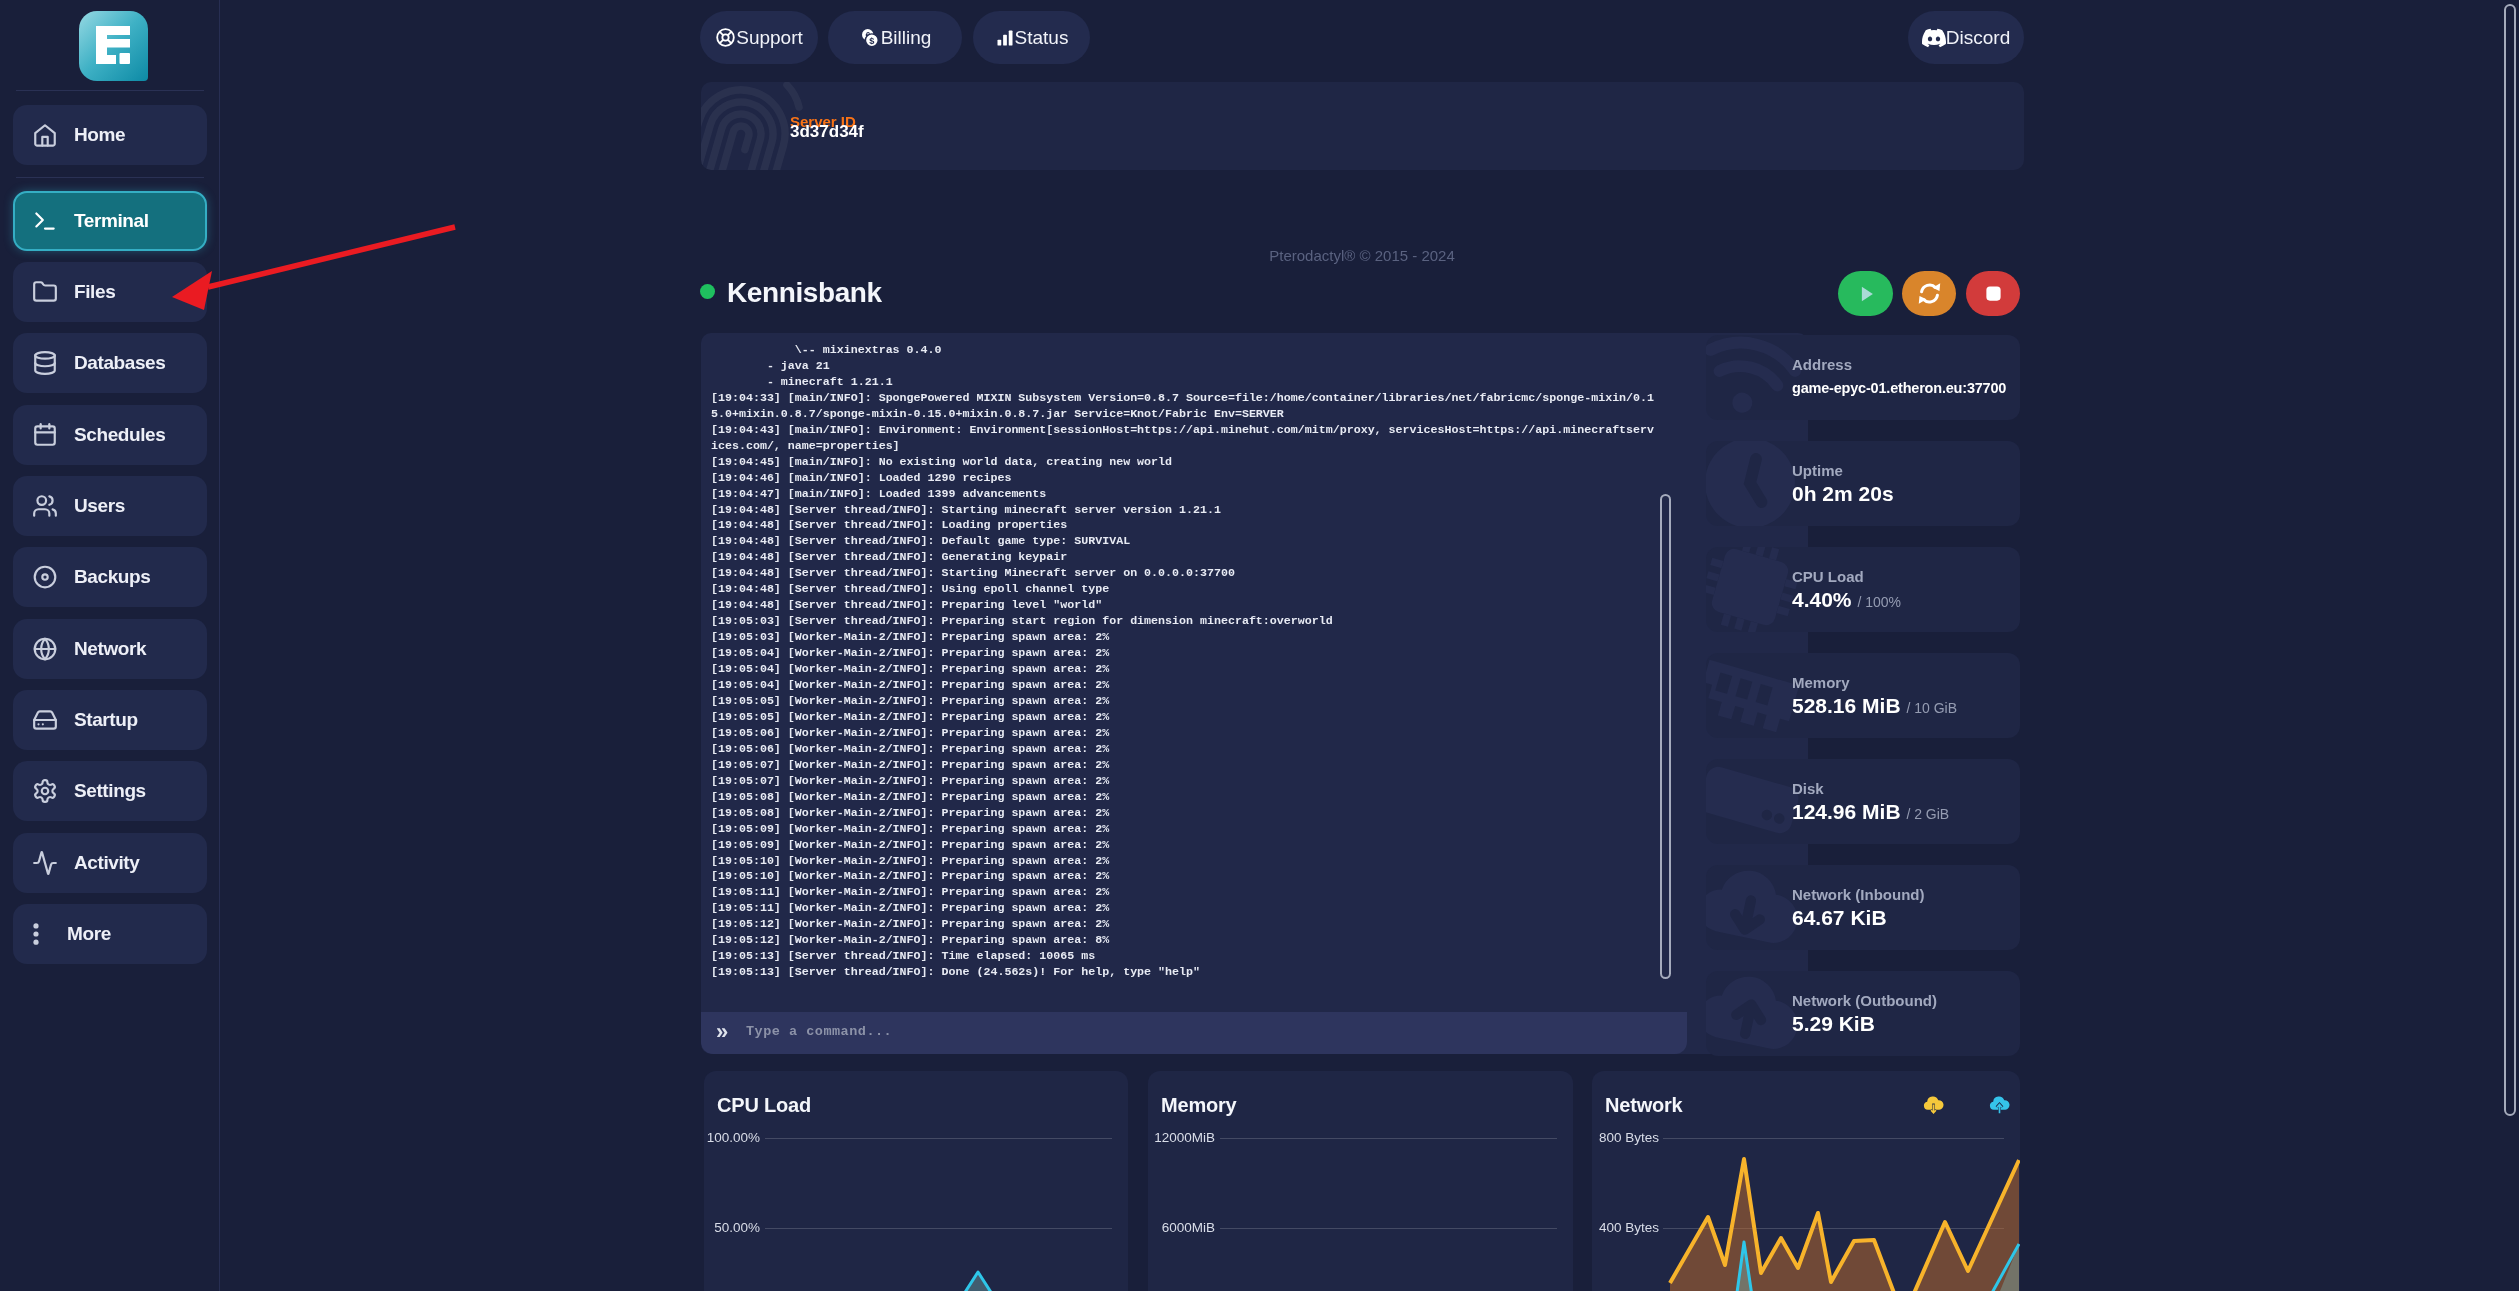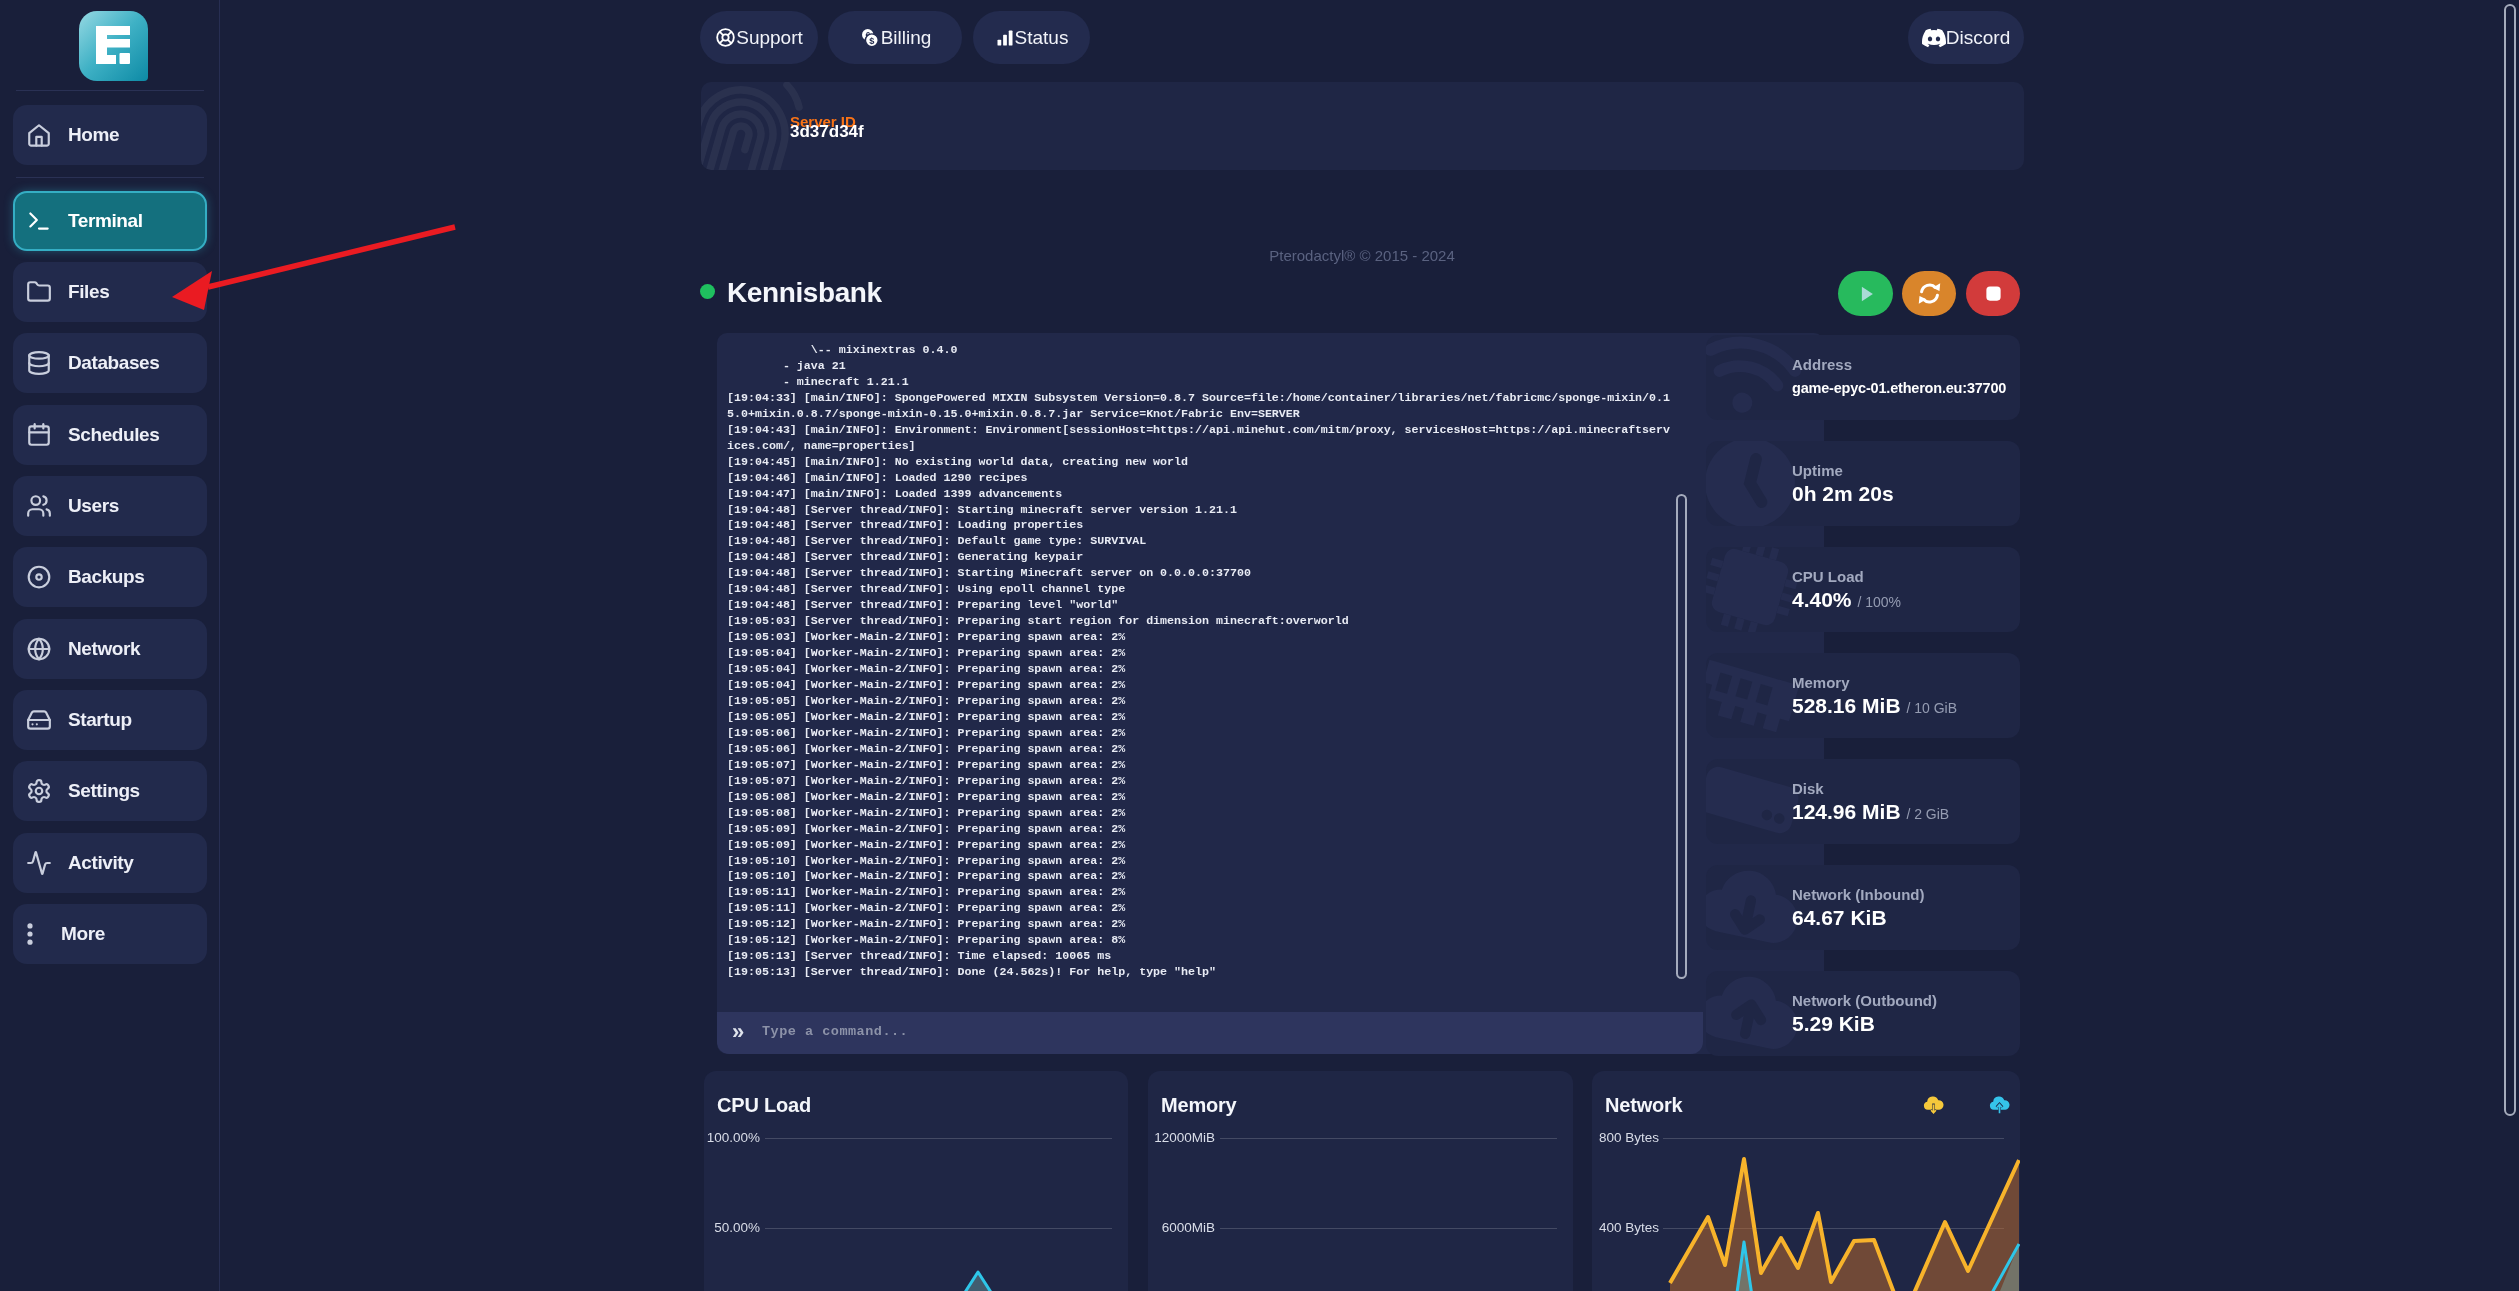--- a/index.html
+++ b/index.html
@@ -6,21 +6,21 @@
   html,body { width:2519px; height:1291px; overflow:hidden; }
   body { background:#191F3A; font-family:"Liberation Sans",sans-serif; position:relative; }
   .abs { position:absolute; }
 
   
   #sidebar { left:0; top:0; width:220px; height:1291px; border-right:1px solid #272E52; }
   #logo { left:79px; top:11px; width:69px; height:70px; border-radius:18px 18px 4px 18px;
           background:linear-gradient(135deg,#96d9e3 0%,#3fb1c5 48%,#0d8aa5 100%); }
   .sbdiv { left:16px; width:188px; height:1px; background:#2A3154; }
   .nav { left:13px; width:194px; height:60px; border-radius:14px; background:#222A4C;
-         display:flex; align-items:center; }
+         display:flex; align-items:center;padding-left:6px; }
   .nav svg { margin-left:13px; width:26px; height:26px; stroke:#C9CEDD; fill:none;
              stroke-width:2; stroke-linecap:round; stroke-linejoin:round; flex:none; }
   .nav span { margin-left:16px; font-size:19px; font-weight:700; color:#EDEFF7; letter-spacing:-.4px; }
   .nav.active { background:#14707E; border:2px solid #35AEC4; box-shadow:0 0 10px rgba(53,183,206,.35); }
   .nav.active svg { stroke:#FFFFFF; margin-left:11px; }
   .nav.active span { color:#FFFFFF; }
 
   
   .pill { top:11px; height:53px; border-radius:27px; background:#232B4E; display:flex;
           align-items:center; justify-content:center; gap:0; color:#F1F3F9;
@@ -34,21 +34,21 @@
   #sidcard .val { position:absolute; left:89px; top:40px; font-size:17px; font-weight:700; color:#FFFFFF; }
 
   #footer { left:700px; top:247px; width:1324px; text-align:center; font-size:15px; color:#5A6280; }
 
   
   #gdot { left:700px; top:284px; width:15px; height:15px; border-radius:50%; background:#1FC05F; }
   #hname { left:727px; top:277px; font-size:28px; font-weight:700; color:#F4F6FB; letter-spacing:-.4px; }
   .cbtn { top:271px; height:45px; border-radius:23px; display:flex; align-items:center; justify-content:center; }
 
   
-  #console { left:701px; top:333px; width:1107px; height:721px; background:#212849; border-radius:10px; overflow:hidden;margin-left:16px; }
+  #console { left:701px; top:333px; width:1107px; height:721px; background:#212849; border-radius:10px; overflow:hidden; }
   #log { position:absolute; left:10px; top:9px; font-family:"Liberation Mono",monospace;
          font-size:11.65px; line-height:15.95px; font-weight:700; color:#E8EBF4; white-space:pre; }
   #cscroll { position:absolute; left:959px; top:161px; width:11px; height:485px;
              border:2px solid rgba(203,209,222,.78); border-radius:6px; }
   #cinput { position:absolute; left:0; top:679px; width:986px; height:42px; background:#2E355E;
             border-radius:0 0 12px 12px; }
   #cinput .chev { position:absolute; left:15px; top:7px; color:#DFE3EC; font-size:22px; font-weight:700;
                   font-family:"Liberation Sans",sans-serif; }
   #cinput .ph { position:absolute; left:45px; top:12px; font-family:"Liberation Mono",monospace;
                 font-size:13.5px; letter-spacing:.4px; color:#8C92A8; font-weight:700; letter-spacing:.5px; }

